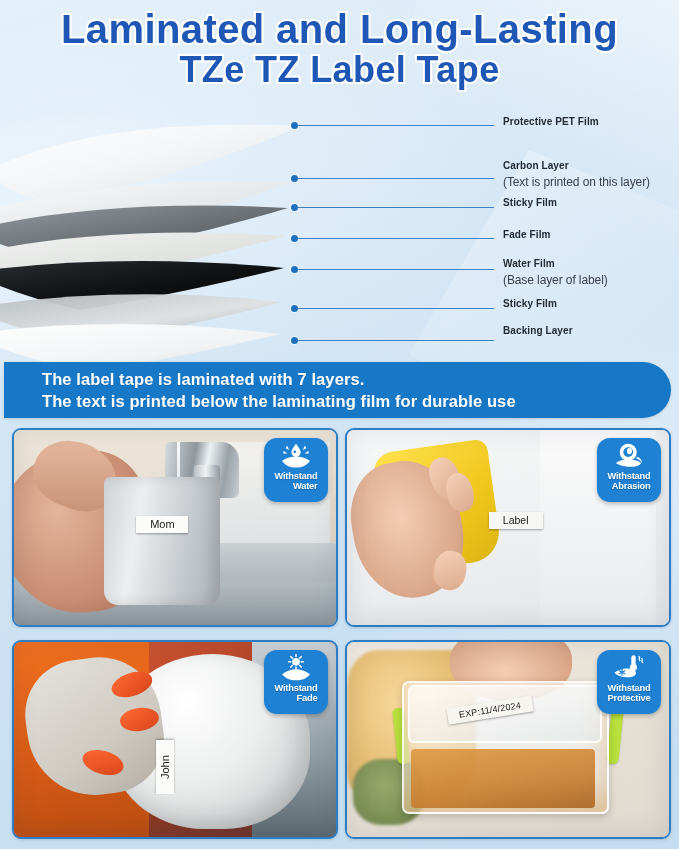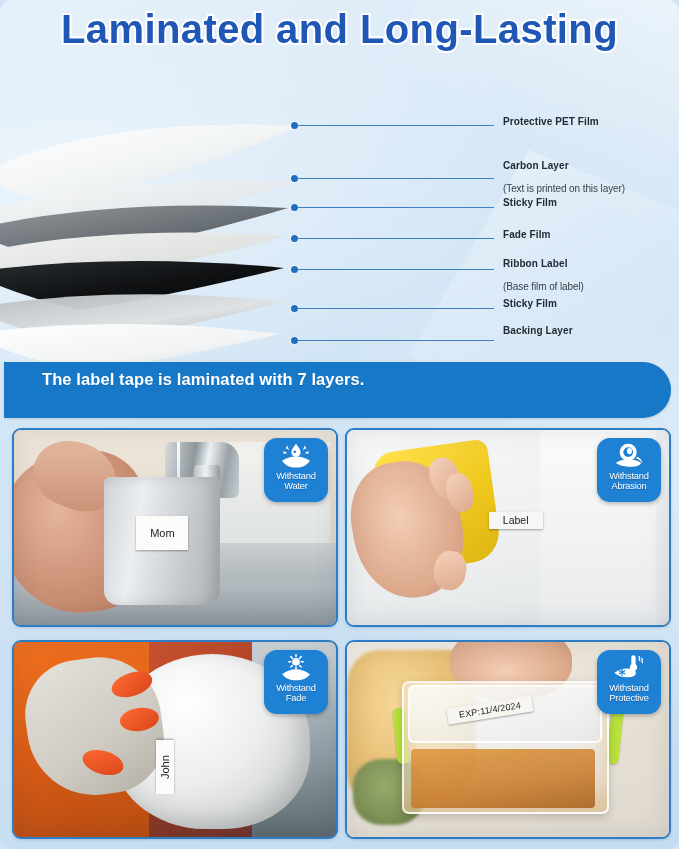--- a/index.html
+++ b/index.html
@@ -11,21 +11,20 @@
     position:relative;
   }
   #page{
     position:absolute;inset:0;
     width:679px;height:849px;
     background:
       radial-gradient(ellipse 700px 400px at 12% 18%, #e6f1fa 0%, rgba(230,241,250,0) 62%),
       radial-gradient(ellipse 600px 500px at 95% 55%, #dcebf8 0%, rgba(220,235,248,0) 60%),
       linear-gradient(160deg,#e3effa 0%,#d7e8f6 30%,#cbe1f3 62%,#c3dcf1 100%);
     overflow:hidden;
-    border-radius:12px;
   }
   
   .bg-sheen{position:absolute;pointer-events:none;}
   .sheen-a{
     top:-60px;right:-40px;width:320px;height:300px;
     background:linear-gradient(200deg,rgba(255,255,255,.55),rgba(255,255,255,0) 70%);
     transform:rotate(14deg);
   }
   .sheen-b{
     top:150px;right:-30px;width:300px;height:330px;
@@ -67,21 +66,21 @@
     background:#1f6fc0;box-shadow:0 0 0 1px rgba(255,255,255,.5);
   }
 
   
   .labels{position:absolute;top:108px;left:503px;width:176px;height:250px;}
   .lbl{position:absolute;left:0;white-space:nowrap;}
   .lbl .main{
     font-size:10px;color:#222b33;font-weight:700;letter-spacing:.1px;
   }
   .lbl .sub{
-    font-size:10px;color:#39424b;letter-spacing:-.1px;margin-top:12px;
+    font-size:12px;color:#39424b;letter-spacing:-.1px;margin-top:4px;
   }
 
   
   .banner{
     position:absolute;left:4px;top:362px;width:667px;height:56px;
     background:#1878c8;
     border-radius:0 28px 28px 0;
     box-shadow:0 1px 3px rgba(0,0,0,.12);
   }
   .banner-inner{padding:7px 0 0 38px;}
@@ -108,21 +107,21 @@
   
   .badge{
     position:absolute;top:8px;right:8px;width:64px;height:64px;
     background:#1e81d4;border-radius:13px;
     box-shadow:0 2px 4px rgba(0,0,0,.25);
     display:flex;flex-direction:column;align-items:center;justify-content:flex-start;
     padding-top:4px;box-sizing:border-box;
   }
   .badge-ico{width:34px;height:28px;display:block;}
   .badge-text{
-    margin-top:1px;text-align:center;color:#fff;font-weight:normal;
+    margin-top:1px;text-align:right;color:#fff;font-weight:bold;
     font-size:9.3px;line-height:1.12;letter-spacing:-.2px;
     text-shadow:0 1px 1px rgba(0,0,0,.25);
   }
   .badge-text .l2{display:block;}
 
   
   .tape{
     position:absolute;background:#fbfbfa;
     box-shadow:0 1px 2px rgba(0,0,0,.35);
     display:flex;align-items:center;justify-content:center;
@@ -212,20 +211,21 @@
 <body>
 
 <div id="page">
 
   <div class="bg-sheen sheen-a"></div>
   <div class="bg-sheen sheen-b"></div>
   <div class="bg-sheen sheen-c"></div>
 
   <div class="title-block">
     <div class="title-line title-1">Laminated and Long-Lasting</div>
+    <div class="title-line title-2">TZe TZ Label Tape</div>
   </div>
 
   <div class="diagram">
 
     <div class="sheets">
 
       <div class="sheet" style="top:2px;left:8px;">
         <svg viewBox="0 0 330 96">
             <defs>
               <linearGradient id="g1" x1="0" y1="0" x2="1" y2="1">
@@ -349,55 +349,56 @@
       <div class="main">Carbon Layer</div>
       <div class="sub">(Text is printed on this layer)</div>
     </div>
     <div class="lbl" style="top:89px;">
       <div class="main">Sticky Film</div>
     </div>
     <div class="lbl" style="top:121px;">
       <div class="main">Fade Film</div>
     </div>
     <div class="lbl" style="top:150px;">
-      <div class="main">Ribbon Label</div>
-      <div class="sub">(Base film of label)</div>
+      <div class="main">Water Film</div>
+      <div class="sub">(Base layer of label)</div>
     </div>
     <div class="lbl" style="top:190px;">
       <div class="main">Sticky Film</div>
     </div>
     <div class="lbl" style="top:217px;">
       <div class="main">Backing Layer</div>
     </div>
   </div>
 
   <div class="banner">
     <div class="banner-inner">
       <div class="banner-line">The label tape is laminated with 7 layers.</div>
+      <div class="banner-line">The text is printed below the laminating film for durable use</div>
     </div>
   </div>
 
   <div class="grid">
 
     <div class="cell c0">
       <div class="photo">
         <div class="photo-inner">
           <div class="s1">
             <div class="wall"></div>
             <div class="window"></div>
             <div class="faucet"></div>
             <div class="faucet2"></div>
             <div class="stream"></div>
             <div class="sink"></div>
             <div class="hand"></div>
             <div class="thumb"></div>
             <div class="mug"></div>
           </div>
           <div class="vignette"></div>
-          <div class="tape" style="left:38%;top:44%;width:52px;height:34px;font-size:11px;">Mom</div>
+          <div class="tape" style="left:38%;top:44%;width:52px;height:17px;font-size:11px;">Mom</div>
         </div>
         <div class="badge">
           <svg class="badge-ico" viewBox="0 0 44 36">
             <g fill="#ffffff">
               <path d="M22 2c-3.4 4.6-6 8.2-6 11.2a6 6 0 0012 0C28 10.2 25.4 6.6 22 2z"></path>
               <circle cx="20.4" cy="12.6" r="1.7" fill="#1e81d4"></circle>
               <path d="M10.5 4.5l2.6 5.6-4.4-2.2zM33.5 4.5l-2.6 5.6 4.4-2.2z"></path>
               <path d="M6 11.5l5 2.8-5.4.7zM38 11.5l-5 2.8 5.4.7z"></path>
               <path d="M4 24c6-4 12-5.5 18-5.5S34 20 40 24c-4 6-10 9-18 9S8 30 4 24z"></path>
             </g>

